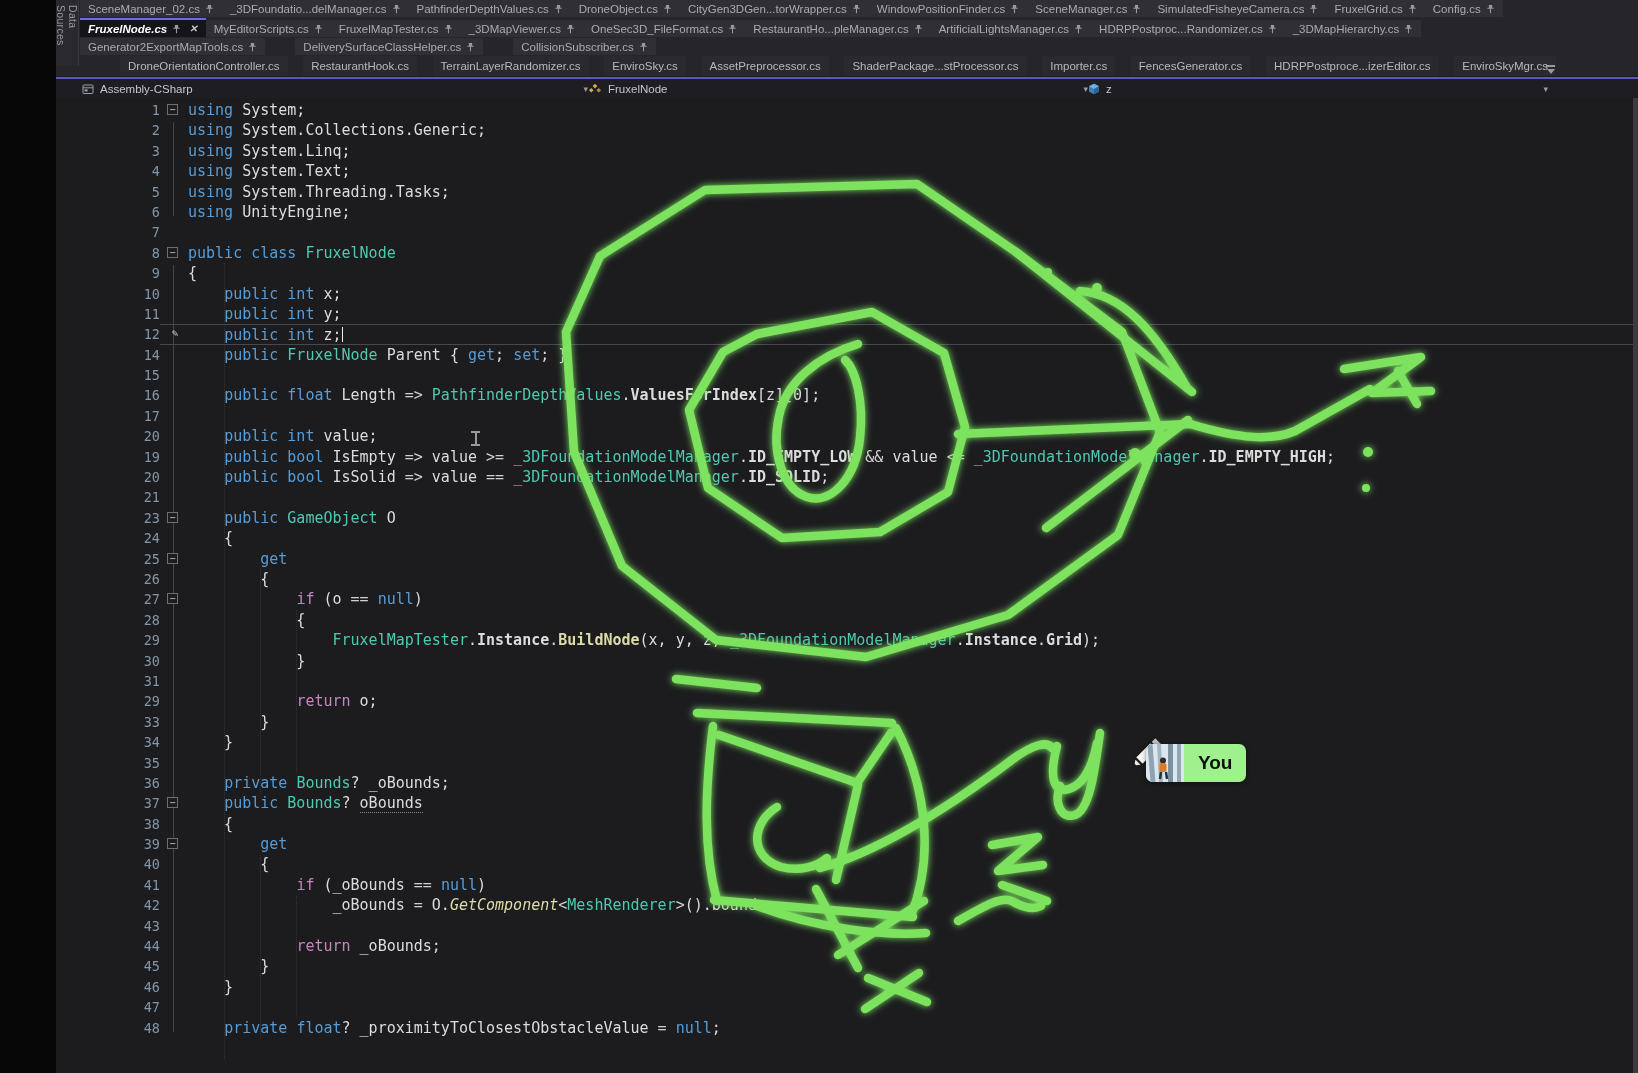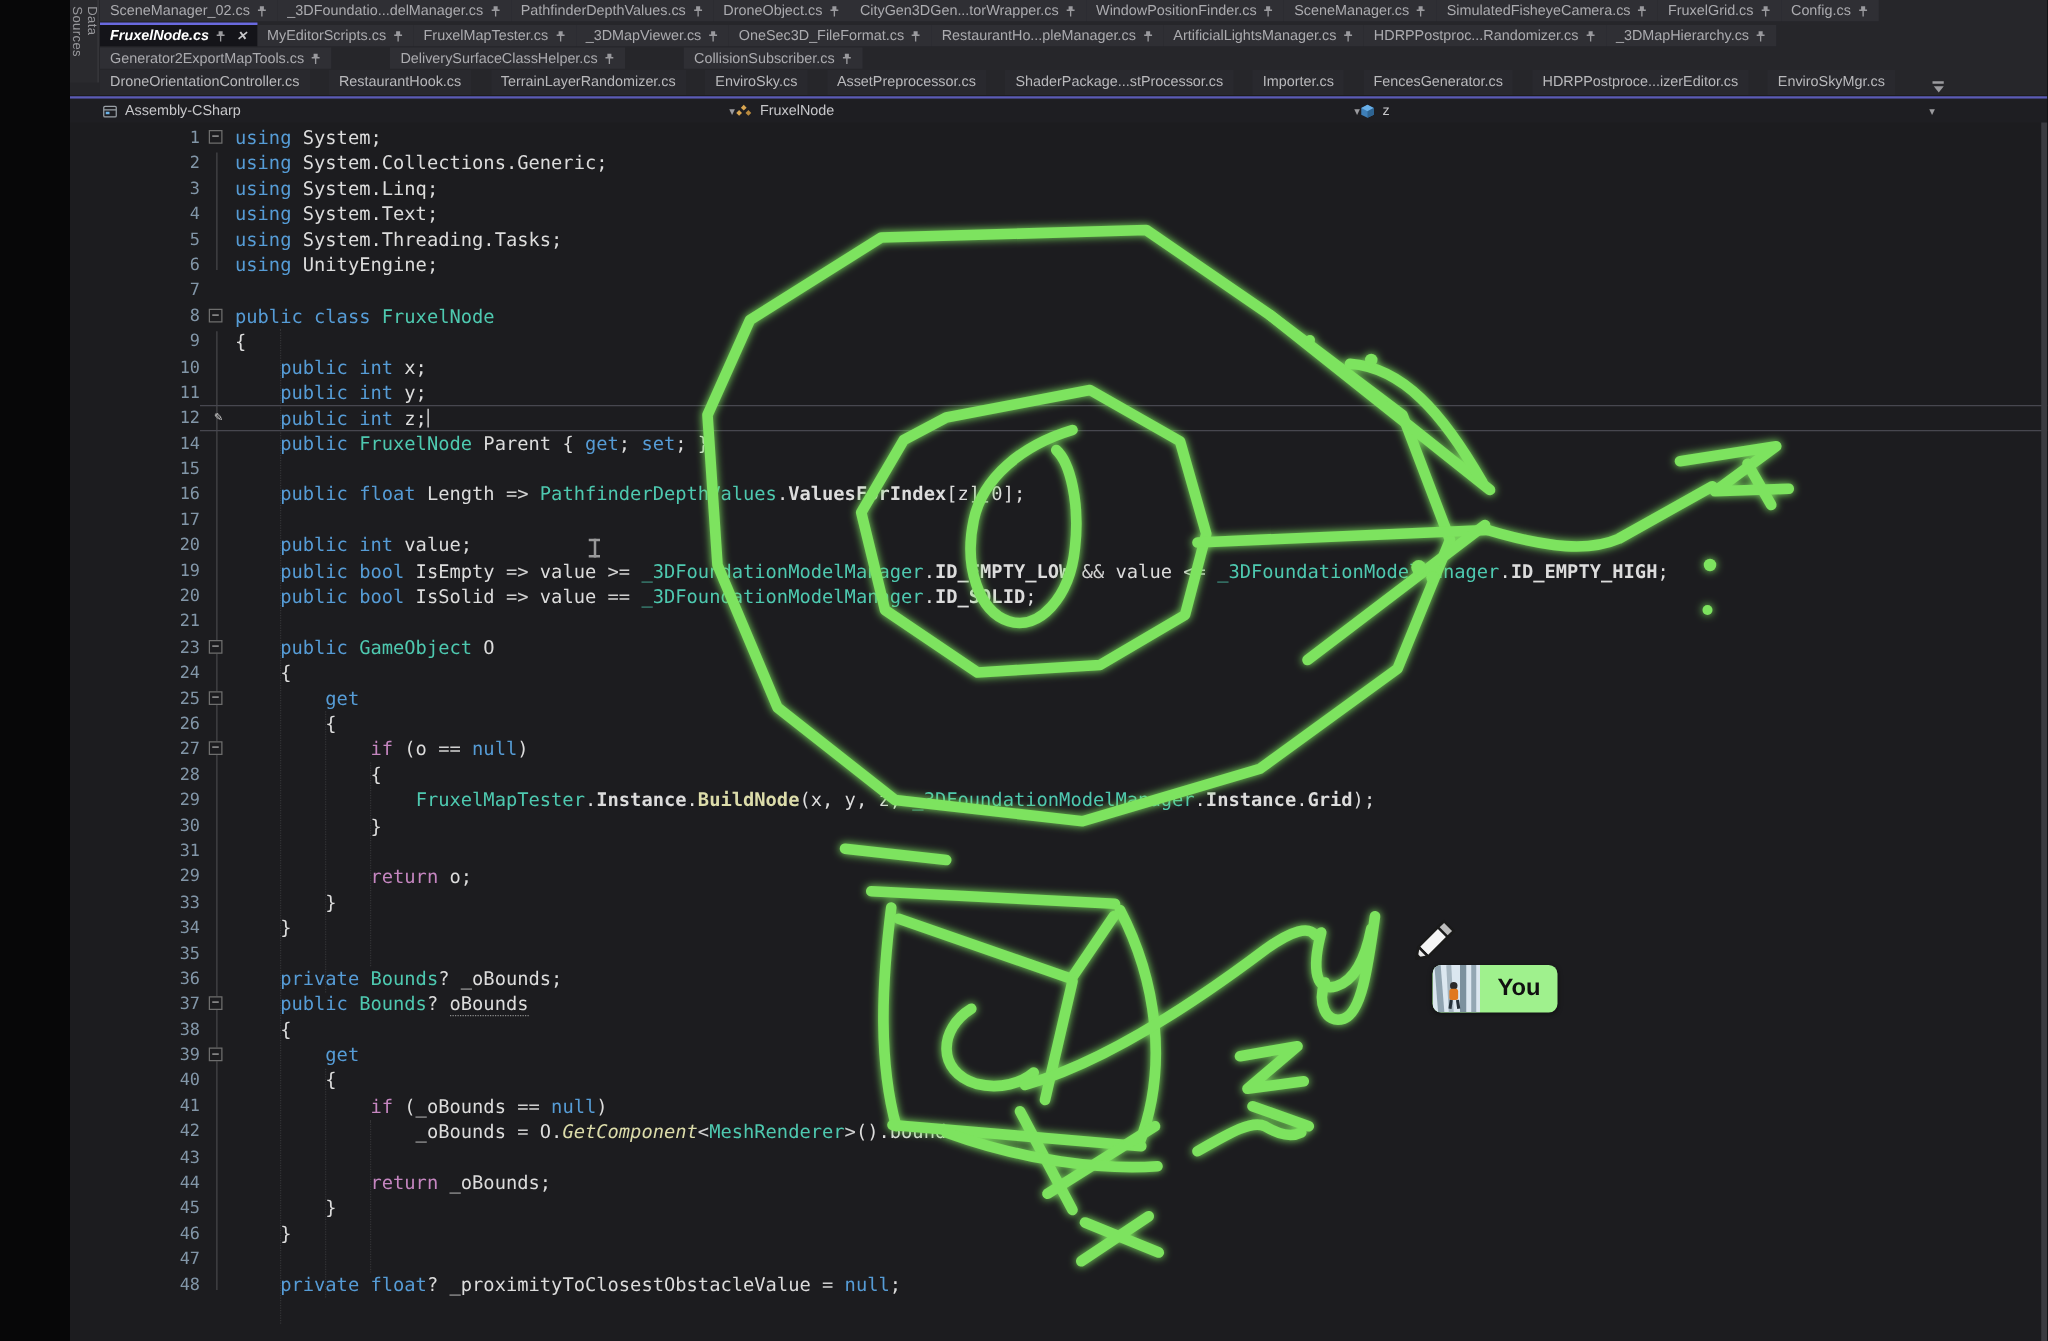--- a/index.html
+++ b/index.html
@@ -11,22 +11,22 @@
   .side-tab { position:absolute; left:56px; top:0; width:23px; height:66px; background:#2a2a2e;
               border-right:1px solid #3a3a3e; z-index:5; display:flex; align-items:flex-start; justify-content:center; }
   .side-tab span { writing-mode:vertical-rl; font-size:10.5px; color:#97979b; padding-top:5px; letter-spacing:.3px; }
 
   
   .main { position:absolute; left:56px; top:0; right:0; height:100%; }
   .chrome { position:relative; background:#26262a; padding-left:24px; z-index:3; }
   .tabrow { display:flex; align-items:flex-end; margin-bottom:1px; }
   .row1 { width:1372px; justify-content:space-between; }
   .row2 { width:1320px; justify-content:space-between; }
-  .row3 { gap:47px; }
-  .row4 { width:1436px; justify-content:space-between; }
+  .row3 { gap:30px; }
+  .row4 { width:1436px; justify-content:space-between;margin-left:40px; }
   .tab { background:#2f2f34; color:#ababaf; font-size:11.5px; height:17px; display:flex; align-items:center;
          gap:5px; padding:0 8px; white-space:nowrap; cursor:default; }
   .row4 .tab { background:#29292e; height:20px; color:#b9b9bc; }
   .tab .pin { display:none; color:#9a9a9e; line-height:0; }
   .tab.pinned .pin { display:inline-flex; }
   .tab .x { display:none; color:#c9c9cc; font-size:10px; padding-left:3px; }
   .tab.closable .x { display:inline; }
   .tab.active { background:#141419; color:#ffffff; font-weight:bold; border-top:2px solid #6a6ae0; height:19px;font-style:italic; }
   .ovf { position:absolute; top:64px; right:82px; width:11px; height:12px; }
   .ovf .bar { display:block; width:9px; height:2px; background:#9a9a9e; margin:1px auto 2px; }
@@ -58,21 +58,21 @@
   .tk-m { color:#dcdcaa;font-style:italic; } .tk-mb { color:#dcdcaa; font-weight:bold; }
   .tk-p { color:#dcdcdc; } .tk-o { color:#d0d0d0; }
   .tk-b { color:#dcdcdc; font-weight:bold; }
   .tk-d { color:#dcdcdc; border-bottom:1px dotted #8a8a8a; }
   .foldguide { position:absolute; width:1px; background:#46464a; left:117px; z-index:0; }
   .indentguide { position:absolute; width:0; border-left:1px dotted rgba(255,255,255,.10); z-index:0; }
   .vscroll { position:absolute; right:0; top:0; width:5px; height:100%; background:#3b3b40; z-index:2; }
 
   
   .ink-svg { position:absolute; left:0; top:0; width:1638px; height:1073px; z-index:10; pointer-events:none; }
-  .you-badge { position:absolute; left:1146px; top:772px; height:38px; display:flex; align-items:center;
+  .you-badge { position:absolute; left:1146px; top:744px; height:38px; display:flex; align-items:center;
                background:#9ff18d; border-radius:7px; z-index:12; overflow:hidden;
                box-shadow:0 1px 4px rgba(0,0,0,.45); }
   .avatar { width:38px; height:38px; display:block; flex:none; }
   .you-label { padding:0 14px; font-weight:bold; font-size:19px; color:#101010; }
   .ibeam { position:absolute; left:471px; top:431px; width:9px; height:15px; opacity:.7; z-index:8; }
   .ibeam::before, .ibeam::after { content:""; position:absolute; left:0; right:0; height:2px; background:#cfcfcf; }
   .ibeam::before { top:0; } .ibeam::after { bottom:0; }
   .ibeam i { position:absolute; left:3.5px; top:0; bottom:0; width:2px; background:#cfcfcf; }
 </style>
 </head>

